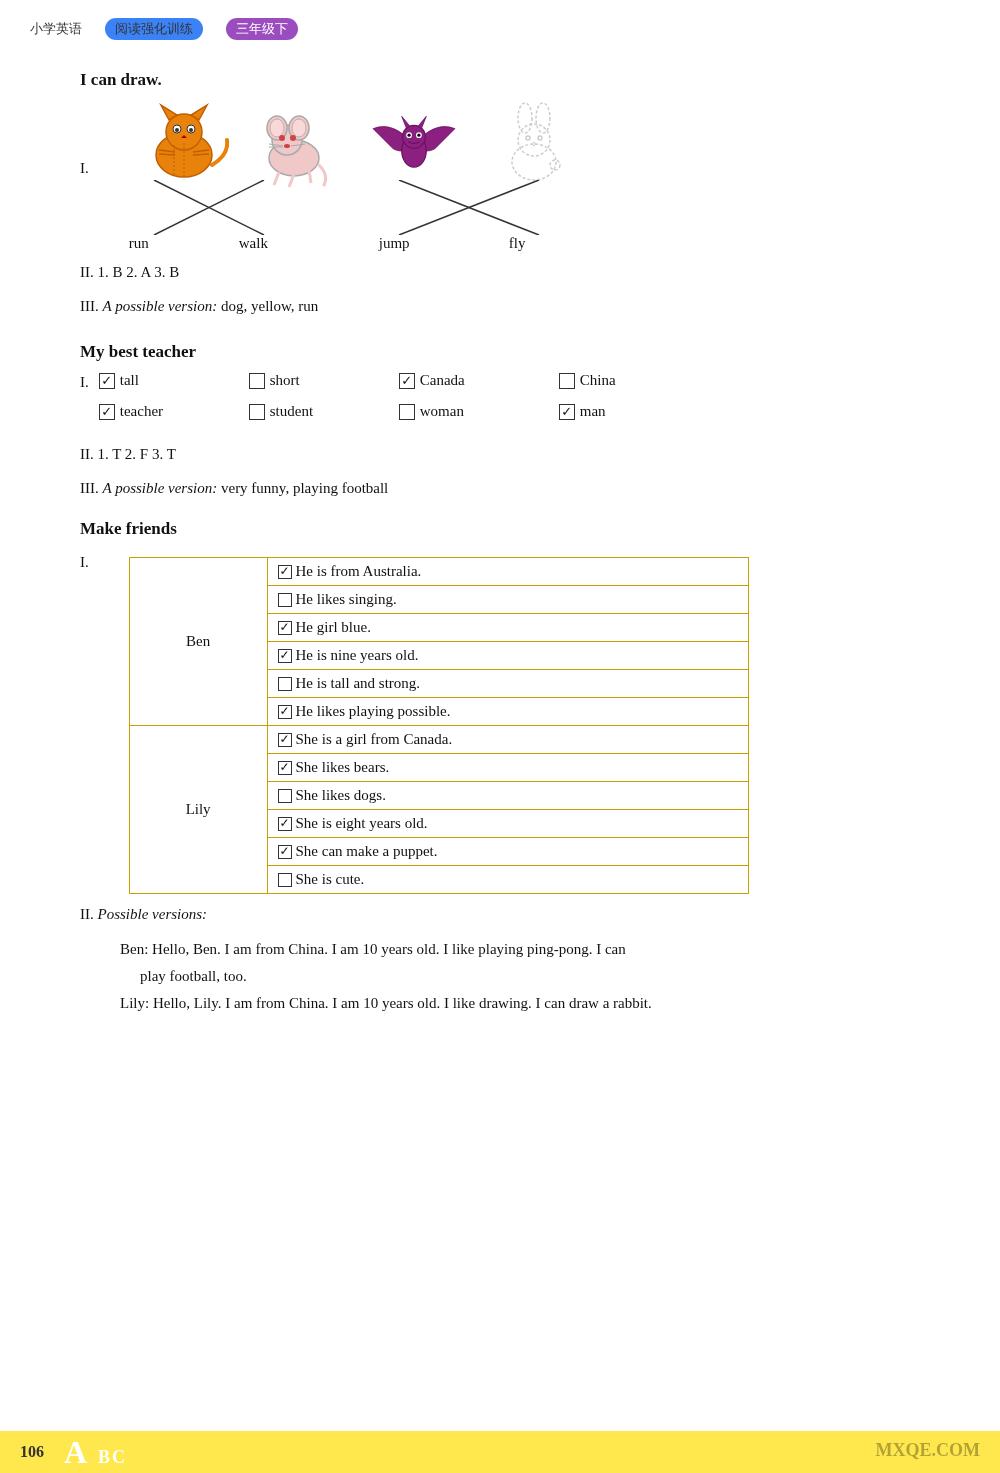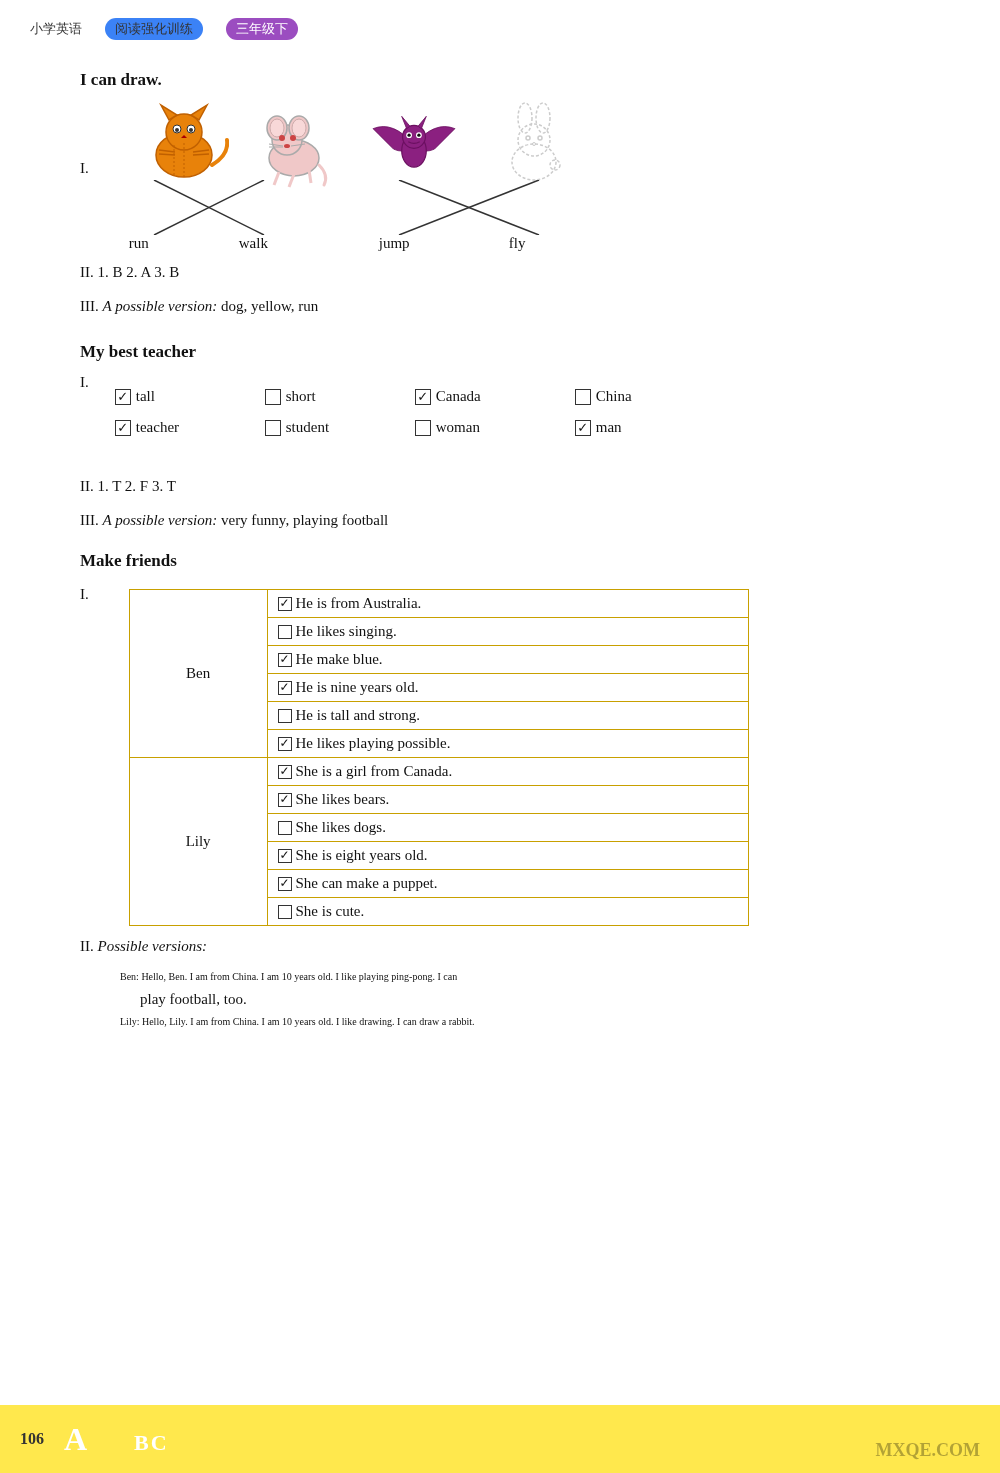--- a/index.html
+++ b/index.html
@@ -177,21 +177,21 @@
       display: flex;
       align-items: center;
     }
 
     
     .footer {
       position: absolute;
       bottom: 0;
       left: 0;
       width: 100%;
-      height: 68px;
+      height: 42px;
       background: #FFE84D;
       display: flex;
       align-items: center;
       padding: 0 20px;
     }
     .footer-page {
       font-size: 16px;
       font-weight: bold;
       color: #333;
       margin-right: 20px;
@@ -213,21 +213,21 @@
       font-size: 18px;
       color: rgba(0,0,0,0.3);
       font-weight: bold;
     }
 
     .possible-versions-section {
       margin-top: 8px;
     }
     .indent-line {
       margin-left: 40px;
-      font-size: 10px;
+      font-size: 15px;
       line-height: 1.8;
     }
     .indent-line2 {
       margin-left: 60px;
       font-size: 15px;
       line-height: 1.8;
     }
   </style>
 </head>
 <body>
@@ -380,21 +380,21 @@
       <span class="italic-text">A possible version:</span>
       <span> dog, yellow, run</span>
     </div>
   </div>
 
   <div style="margin-top:18px;">
     <div class="section-title-bold">My best teacher</div>
 
     <div style="display:flex; align-items:flex-start; margin-top:4px;">
       <span style="margin-right:10px; margin-top:2px;">I.</span>
-      <div class="checkbox-grid" style="margin:16px;">
+      <div class="checkbox-grid" style="margin:0;">
 
         <div class="checkbox-row">
 
           <div class="checkbox-item">
             <span class="cb-box cb-checked"></span>
             <span>tall</span>
           </div>
 
           <div class="checkbox-item">
             <span class="cb-box"></span>
@@ -467,21 +467,21 @@
             <div class="table-row-item">
               <span class="table-cb"></span>
               <span>He likes singing.</span>
             </div>
           </td>
         </tr>
         <tr>
           <td>
             <div class="table-row-item">
               <span class="table-cb table-cb-checked"></span>
-              <span>He make blue.</span>
+              <span>He girl blue.</span>
             </div>
           </td>
         </tr>
         <tr>
           <td>
             <div class="table-row-item">
               <span class="table-cb table-cb-checked"></span>
               <span>He is nine years old.</span>
             </div>
           </td>
@@ -566,16 +566,16 @@
       <div class="indent-line">Lily: Hello, Lily. I am from China. I am 10 years old. I like drawing. I can draw a rabbit.</div>
     </div>
   </div>
 
 </div>
 
 <div class="footer">
   <span class="footer-page">106</span>
   <span class="footer-abc">
     <span class="a">A</span>
-    <span style="font-size:22px;margin-left:36px;"> BC</span>
+    <span style="font-size:18px;"> BC</span>
   </span>
   <span class="footer-mxqe">MXQE.COM</span>
 </div>
 
 </body></html>

